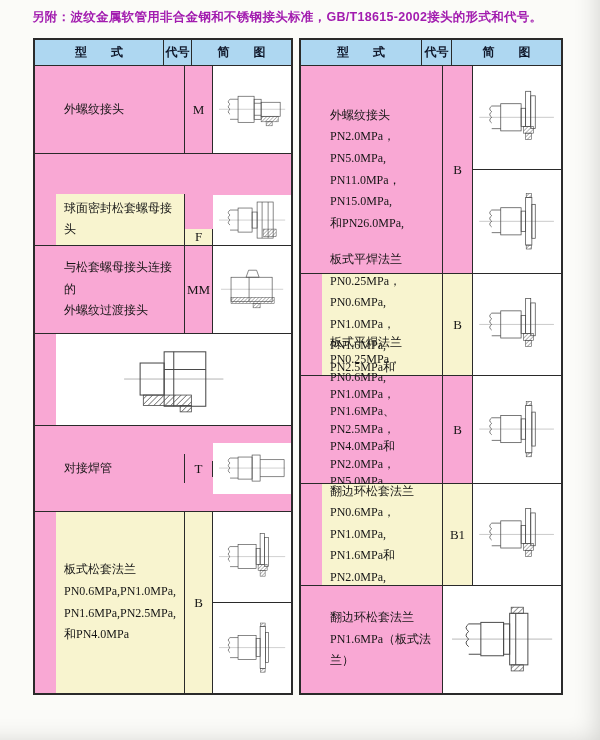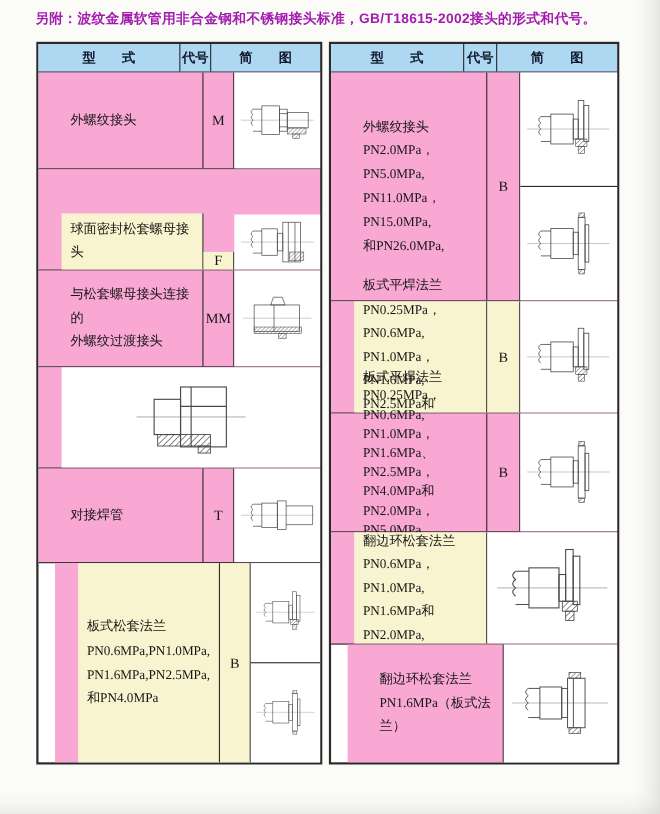--- a/index.html
+++ b/index.html
@@ -49,21 +49,21 @@
   .hc:last-child{border-right:none;}
   .left .hc.t{width:129px;} .left .hc.c{width:28px;} .left .hc.d{flex:1;}
   .right .hc.t{width:121px;} .right .hc.c{width:30px;} .right .hc.d{flex:1;}
   .tbody{flex:1;display:flex;flex-direction:column;}
   .frow{
     display:flex;box-sizing:border-box;
     border-bottom:1px solid var(--border);
     background:#f9a8d4;
     padding-left:21px;
   }
-  .frow:last-child{border-bottom:none;margin-left:15px;}
+  .frow:last-child{border-bottom:none;}
   .cell{
     box-sizing:border-box;border-right:1px solid var(--border);
     display:flex;align-items:center;
   }
   .left .tcell{width:129px;} .left .ccell{width:28px;}
   .right .tcell{width:121px;} .right .ccell{width:30px;}
   .tcell{
     padding:4px 4px 4px 8px;
     font-family:"Liberation Serif","DejaVu Serif",serif;
     font-size:12px;line-height:1.8;color:#151515;
@@ -174,21 +174,21 @@
                 <rect class="s" x="28" y="30" width="30" height="40"></rect>
                 <rect class="s" x="58" y="16" width="52" height="68"></rect>
                 <line class="s" x1="70" y1="16" x2="70" y2="84"></line>
                 <line class="s" x1="58" y1="38" x2="110" y2="38"></line>
                 <rect class="sh" x="32" y="70" width="60" height="13"></rect>
                 <rect class="sh" x="78" y="83" width="14" height="8"></rect>
               </svg>
             </div>
           </div>
         </div>
-        <div class="frow" style="height: 86px; flex: 0 0 86px;">
+        <div class="frow" style="height: 86px; flex: 0 0 86px; align-items: center;">
           <div class="cell tcell">对接焊管</div>
           <div class="cell ccell">T</div>
           <div class="cell dcell">
             <div class="diag">
               <svg viewBox="0 0 140 100" preserveAspectRatio="xMidYMid meet">
                 <line class="c" x1="4" y1="50" x2="136" y2="50"></line>
                 <path class="s" d="M26,30 q-7,5 0,10 q-7,5 0,10 q-7,5 0,10"></path>
                 <line class="s" x1="26" y1="30" x2="42" y2="30"></line>
                 <line class="s" x1="26" y1="70" x2="42" y2="70"></line>
                 <rect class="s" x="42" y="28" width="28" height="44"></rect>
@@ -327,20 +327,21 @@
                 <rect class="sh" x="87" y="1" width="9" height="7"></rect>
                 <rect class="sh" x="87" y="92" width="9" height="7"></rect>
               </svg>
             </div>
           </div>
         </div>
         <div class="frow hl" style="height: 102px; flex: 0 0 102px;">
           <div class="cell tcell">翻边环松套法兰
 PN0.6MPa，PN1.0MPa,
 PN1.6MPa和PN2.0MPa,</div>
+          <div class="cell ccell">B1</div>
           <div class="cell dcell">
             <div class="diag">
               <svg viewBox="0 0 140 100" preserveAspectRatio="xMidYMid meet">
                 <line class="c" x1="4" y1="50" x2="136" y2="50"></line>
                 <path class="s" d="M26,30 q-7,5 0,10 q-7,5 0,10 q-7,5 0,10"></path>
                 <line class="s" x1="26" y1="30" x2="42" y2="30"></line>
                 <line class="s" x1="26" y1="70" x2="42" y2="70"></line>
                 <rect class="s" x="42" y="26" width="36" height="48"></rect>
                 <rect class="s" x="78" y="34" width="8" height="32"></rect>
                 <rect class="s" x="86" y="4" width="9" height="62"></rect>

